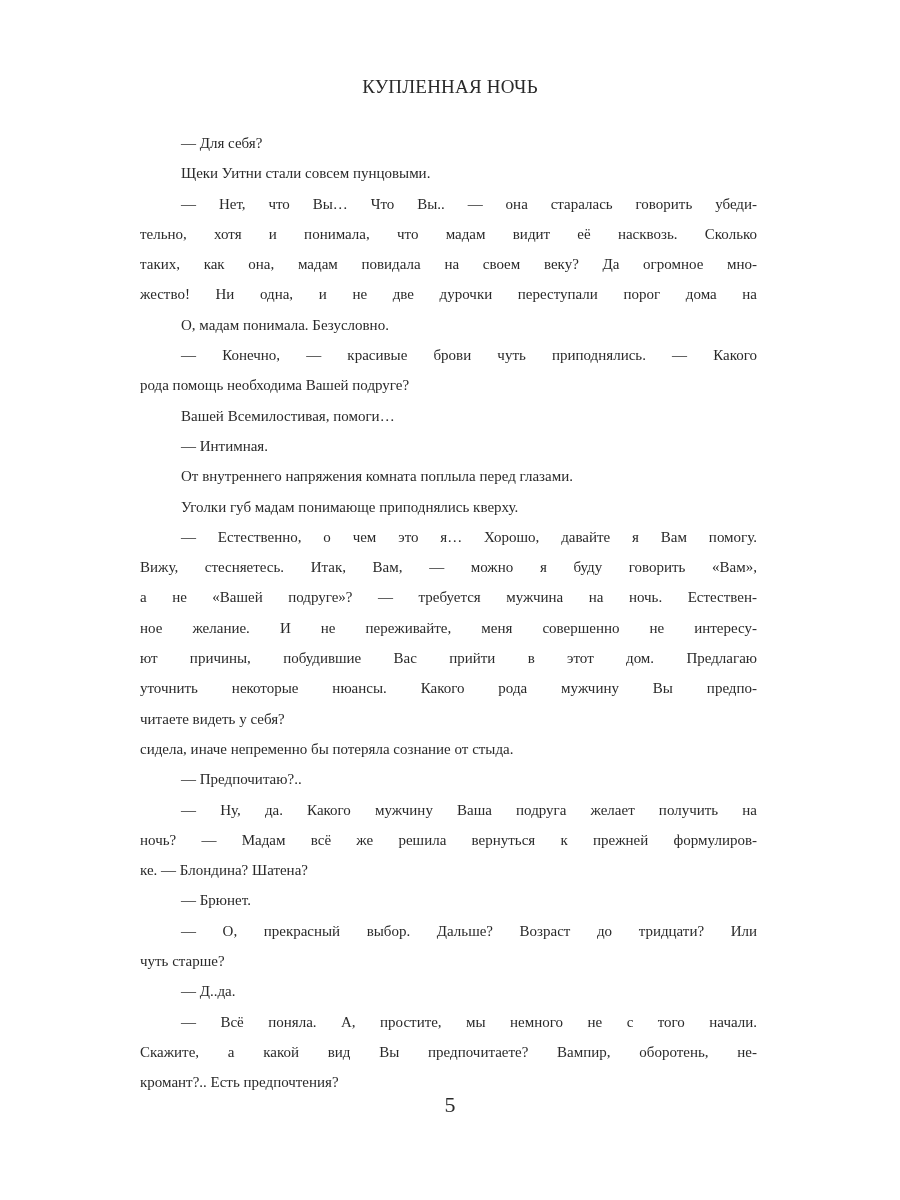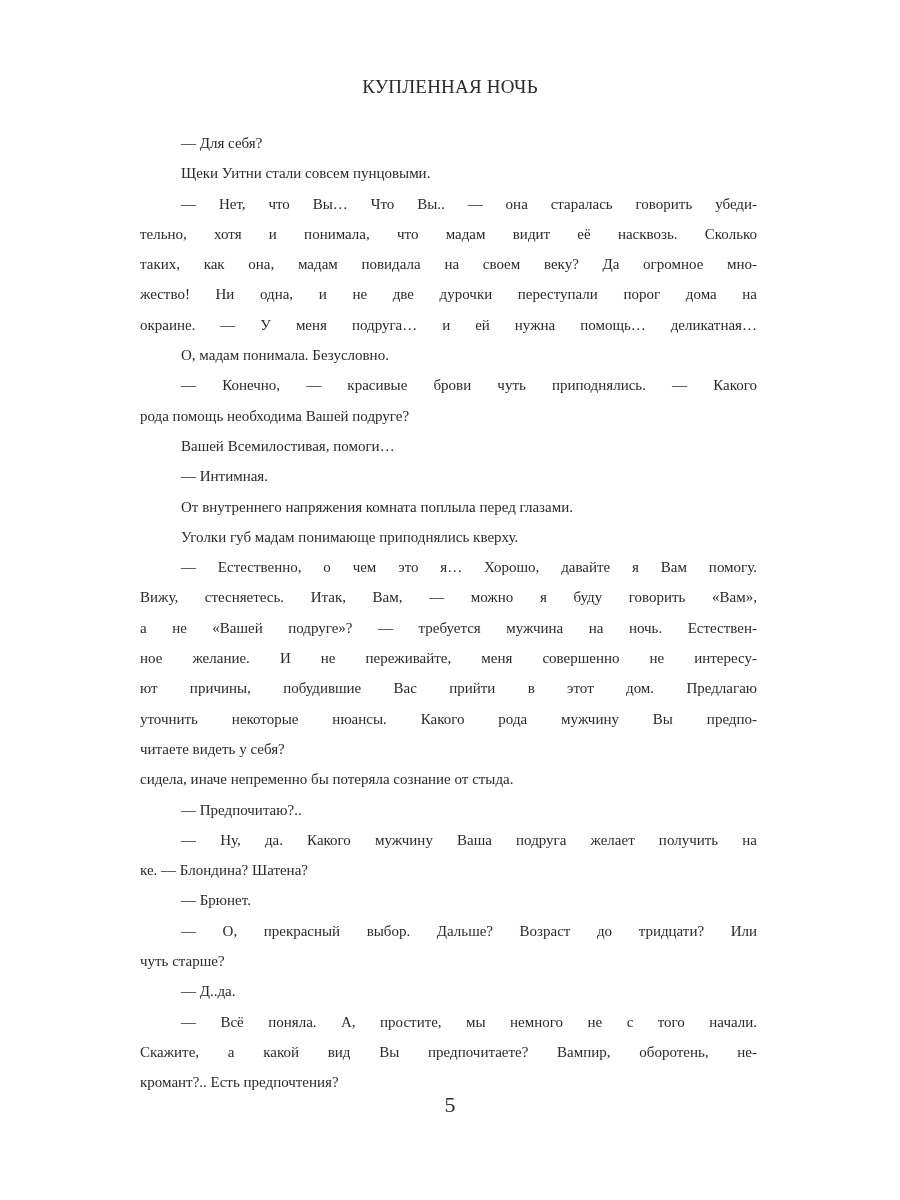--- a/index.html
+++ b/index.html
@@ -21,38 +21,38 @@
 
 <div class="page">
   <div class="running-head">КУПЛЕННАЯ НОЧЬ</div>
   <div class="body-text" id="body-text">
       <div class="line indent last">— Для себя?</div>
       <div class="line indent last">Щеки Уитни стали совсем пунцовыми.</div>
       <div class="line indent">— Нет, что Вы… Что Вы.. — она старалась говорить убеди-</div>
       <div class="line">тельно, хотя и понимала, что мадам видит её насквозь. Сколько</div>
       <div class="line">таких, как она, мадам повидала на своем веку? Да огромное мно-</div>
       <div class="line">жество! Ни одна, и не две дурочки переступали порог дома на</div>
-      <div class="line">окраине. — У меня подруга… и ей нужна помощь… деликатная…</div>
       <div class="line indent last">О, мадам понимала. Безусловно.</div>
       <div class="line indent">— Конечно, — красивые брови чуть приподнялись. — Какого</div>
       <div class="line last">рода помощь необходима Вашей подруге?</div>
       <div class="line indent last">Вашей Всемилостивая, помоги…</div>
       <div class="line indent last">— Интимная.</div>
       <div class="line indent last">От внутреннего напряжения комната поплыла перед глазами.</div>
       <div class="line indent last">Уголки губ мадам понимающе приподнялись кверху.</div>
       <div class="line indent">— Естественно, о чем это я… Хорошо, давайте я Вам помогу.</div>
       <div class="line">Вижу, стесняетесь. Итак, Вам, — можно я буду говорить «Вам»,</div>
       <div class="line">а не «Вашей подруге»? — требуется мужчина на ночь. Естествен-</div>
       <div class="line">ное желание. И не переживайте, меня совершенно не интересу-</div>
       <div class="line">ют причины, побудившие Вас прийти в этот дом. Предлагаю</div>
       <div class="line">уточнить некоторые нюансы. Какого рода мужчину Вы предпо-</div>
       <div class="line last">читаете видеть у себя?</div>
       <div class="line last">сидела, иначе непременно бы потеряла сознание от стыда.</div>
       <div class="line indent last">— Предпочитаю?..</div>
       <div class="line indent">— Ну, да. Какого мужчину Ваша подруга желает получить на</div>
+      <div class="line">ночь? — Мадам всё же решила вернуться к прежней формулиров-</div>
       <div class="line last">ке. — Блондина? Шатена?</div>
       <div class="line indent last">— Брюнет.</div>
       <div class="line indent">— О, прекрасный выбор. Дальше? Возраст до тридцати? Или</div>
       <div class="line last">чуть старше?</div>
       <div class="line indent last">— Д..да.</div>
       <div class="line indent">— Всё поняла. А, простите, мы немного не с того начали.</div>
       <div class="line">Скажите, а какой вид Вы предпочитаете? Вампир, оборотень, не-</div>
       <div class="line last">кромант?.. Есть предпочтения?</div>
     </div>
   <div class="page-number">5</div>

